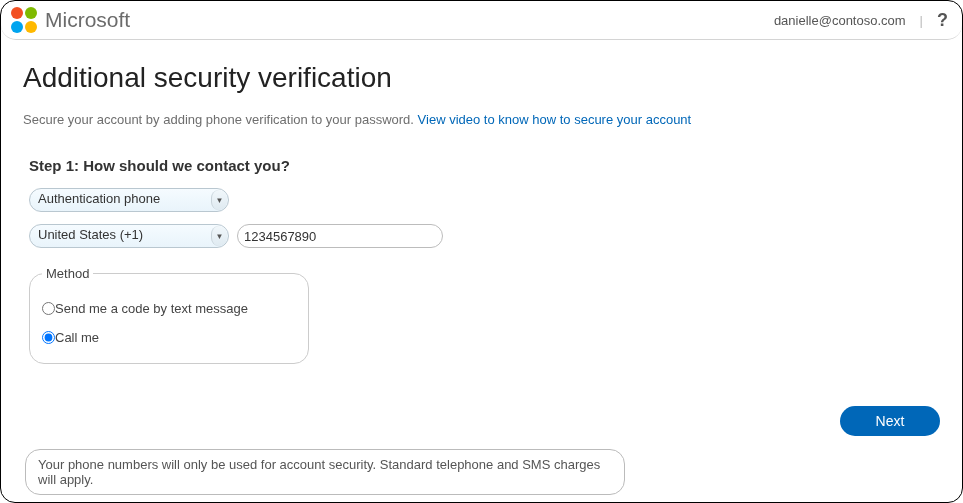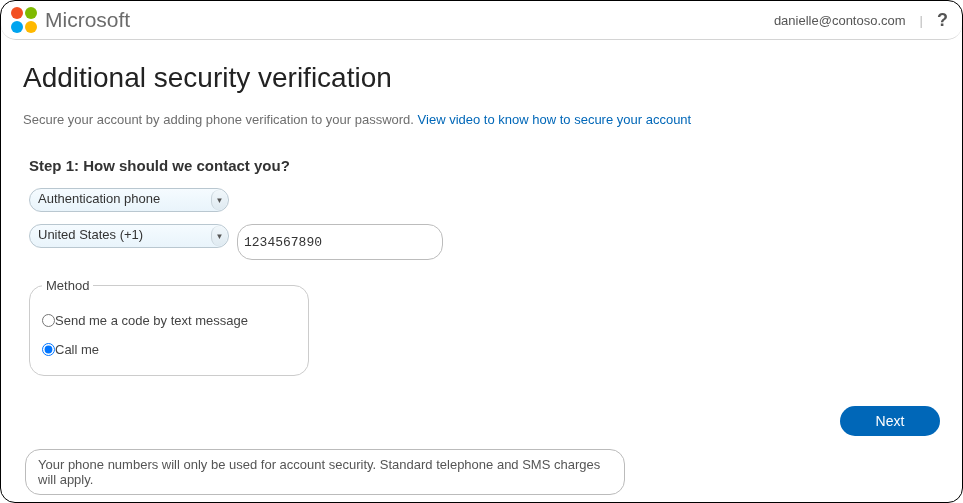--- a/index.html
+++ b/index.html
@@ -114,27 +114,27 @@
       width: 16px;
       display: flex;
       align-items: center;
       justify-content: center;
       font-size: 8px;
       color: #555;
       border-left: 1px solid #c8d3da;
       background: linear-gradient(#f1f7fb, #dfeaf1);
     }
     .text-input {
-      height: 36px;
+      height: 24px;
       width: 206px;
       border: 1px solid #bcbcbc;
       background: #fff;
       font-size: 13px;
       padding: 0 6px;
-      font-family: Liberation Mono, monospace;
+      font-family: Liberation Sans, sans-serif;
       color: #333;
     }
     fieldset.method {
       margin-top: 18px;
       margin-left: 6px;
       border: 1px solid #ccc;
       padding: 10px 12px 14px 12px;
       width: 280px;
     }
     fieldset.method legend {

